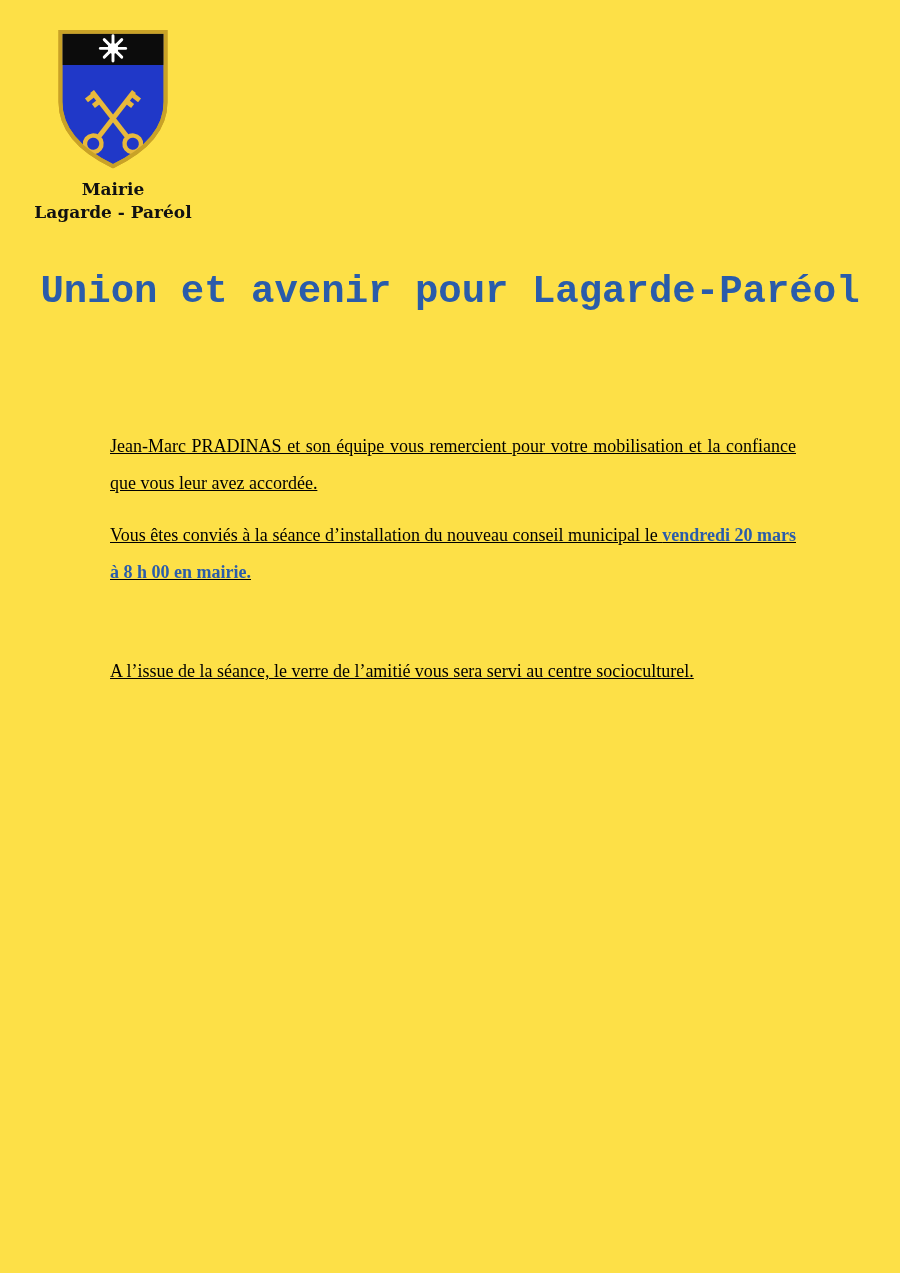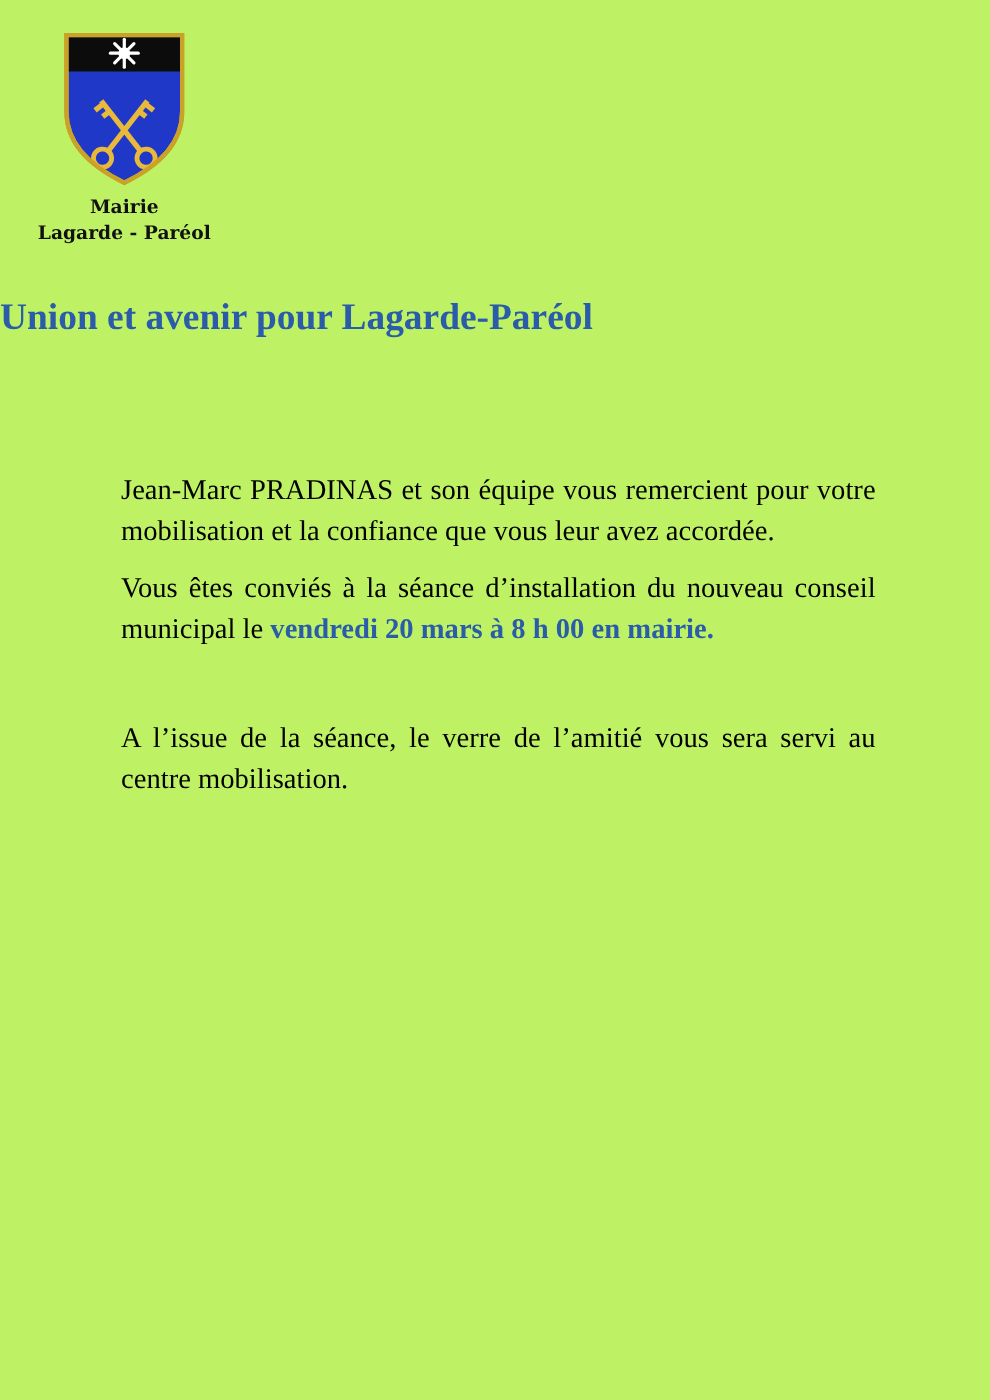--- a/index.html
+++ b/index.html
@@ -4,21 +4,21 @@
 <style>
   html, body {
     margin: 0;
     padding: 0;
     background: #ffffff;
   }
   .page {
     position: relative;
     width: 900px;
     height: 1273px;
-    background: #bef264;
+    background: #fde047;
     overflow: hidden;
     font-family: "Liberation Serif", serif;
     color: #000000;
   }
 
   
   .logo-block {
     position: absolute;
     top: 26px;
     left: 33px;
@@ -39,35 +39,36 @@
     white-space: nowrap;
   }
 
   
   .doc-title {
     position: absolute;
     top: 270px;
     left: 0;
     width: 100%;
     margin: 0;
-    text-align: left;
-    font-family: Liberation Serif, serif;
+    text-align: center;
+    font-family: Liberation Mono, monospace;
     font-weight: bold;
-    font-size: 34px;
+    font-size: 39px;
     color: #2a5caa;
   }
 
   
   .doc-body {
     position: absolute;
     top: 428px;
     left: 110px;
     width: 686px;
-    font-size: 26px;
+    font-size: 18px;
     line-height: 36.5px;
+    text-decoration: underline;
   }
   .doc-body p {
     margin: 0 0 16px 0;
     text-align: justify;
   }
   .doc-body p.para-drinks {
     margin-top: 63px;
   }
   .highlight {
     font-weight: bold;
@@ -117,16 +118,16 @@
     </div>
   </header>
 
   <h1 class="doc-title">Union et avenir pour Lagarde-Paréol</h1>
 
   <main class="doc-body">
     <p class="para-thanks">Jean-Marc PRADINAS et son équipe vous remercient pour votre mobilisation et la confiance que vous leur avez accordée.</p>
 
     <p class="para-invitation"><span>Vous êtes conviés à la séance d’installation du nouveau conseil municipal le </span><span class="highlight">vendredi 20 mars à 8 h 00 en mairie.</span></p>
 
-    <p class="para-drinks">A l’issue de la séance, le verre de l’amitié vous sera servi au centre mobilisation.</p>
+    <p class="para-drinks">A l’issue de la séance, le verre de l’amitié vous sera servi au centre socioculturel.</p>
   </main>
 
 </div>
 
 </body></html>

